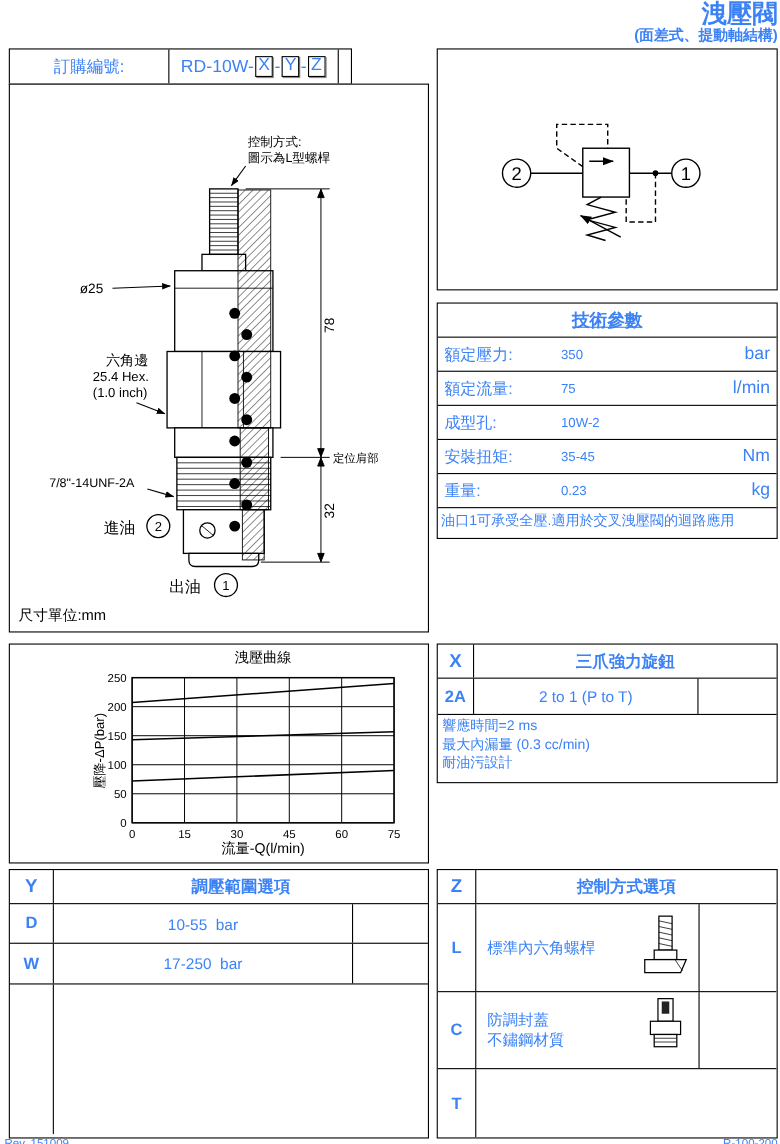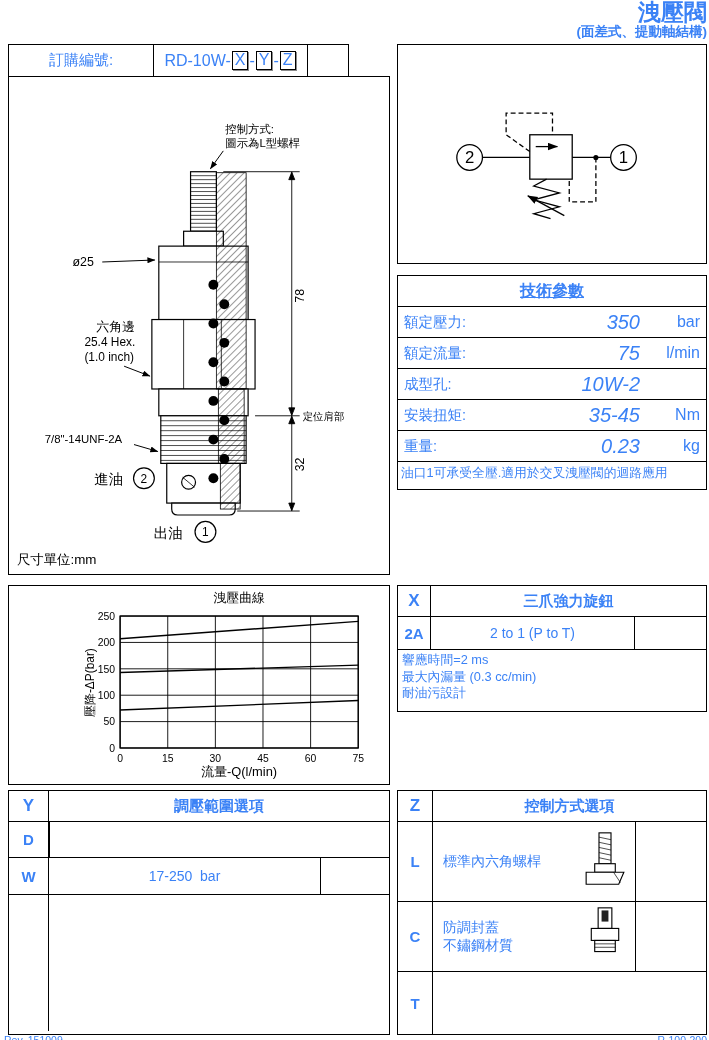--- a/index.html
+++ b/index.html
@@ -13,21 +13,21 @@
   
   .order-box{display:flex;align-items:stretch;}
   .order-label{width:145px;border-right:1.5px solid #000;display:flex;align-items:center;justify-content:center;font-size:15px;}
   .order-code{width:154px;border-right:1.5px solid #000;display:flex;align-items:center;justify-content:center;font-size:16px;font-weight:normal;white-space:nowrap;}
   .order-tail{flex:1;}
   .code-letter{display:inline-block;border:1.2px solid #000;padding:0 2px;margin:0 1px;line-height:1.05;box-shadow:1px 1px 0 #8a8a8a;}
   
   .spec-header{height:31px;border-bottom:1px solid #000;display:flex;align-items:center;justify-content:center;font-weight:bold;font-size:16px;text-decoration:underline;}
   .spec-row{height:31px;display:flex;align-items:center;border-bottom:1px solid #000;}
   .spec-label{width:112px;padding-left:6px;font-size:14.5px;}
-  .spec-value{flex:1;text-align:right;font-size:20px;font-style:italic;}
+  .spec-value{flex:1;text-align:left;font-size:12px;}
   .spec-unit{width:66px;text-align:right;padding-right:6px;font-size:16px;}
   .spec-note{padding:3px 3px;font-size:12.8px;white-space:nowrap;}
   
   .opt-header{height:31px;border-bottom:1px solid #000;display:flex;align-items:stretch;}
   .opt-code{display:flex;align-items:center;justify-content:center;font-weight:bold;font-size:17px;border-right:1px solid #000;}
   .opt-title{flex:1;display:flex;align-items:center;justify-content:center;font-weight:bold;font-size:15px;}
   .opt-row{display:flex;align-items:stretch;border-bottom:1px solid #000;}
   .opt-desc{display:flex;align-items:center;font-size:14px;}
   .opt-tail{border-left:1px solid #000;}
   .x-notes{padding:2px 4px;font-size:12.8px;line-height:1.3;}
@@ -37,21 +37,21 @@
   .footer-txt{position:absolute;font-size:10.5px;}
 </style>
 </head>
 <body>
 
 <div class="page">
 
   <div class="doc-title">洩壓閥</div>
   <div class="doc-subtitle">(面差式、提動軸結構)</div>
 
-  <div class="box order-box" style="left:8px;top:44px;width:341px;height:33px;">
+  <div class="box order-box" style="left:8px;top:44px;width:312px;height:33px;">
     <div class="order-label">訂購編號:</div>
     <div class="order-code">
         <span>RD-10W-</span>
         <span class="code-letter">X</span>
         <span>-</span>
         <span class="code-letter">Y</span>
         <span>-</span>
         <span class="code-letter">Z</span>
       </div>
     <div class="order-tail"></div>
@@ -249,20 +249,21 @@
     </div>
   </div>
 
   <div class="box" style="left:8px;top:790px;width:382px;height:245px;">
     <div class="opt-header">
       <div class="opt-code" style="width:40px;">Y</div>
       <div class="opt-title">調壓範圍選項</div>
     </div>
     <div class="opt-row" style="height:36px;">
       <div class="opt-code" style="width:40px;font-size:15px;">D</div>
+      <div class="opt-desc" style="flex:1;justify-content:center;white-space:pre;">10-55  bar</div>
       <div class="opt-tail" style="width:69px;"></div>
     </div>
     <div class="opt-row" style="height:37px;">
       <div class="opt-code" style="width:40px;font-size:15px;">W</div>
       <div class="opt-desc" style="flex:1;justify-content:center;white-space:pre;">17-250  bar</div>
       <div class="opt-tail" style="width:69px;"></div>
     </div>
     <div style="flex:1;height:136px;display:flex;">
       <div style="width:40px;border-right:1px solid #000;height:100%;"></div>
     </div>

